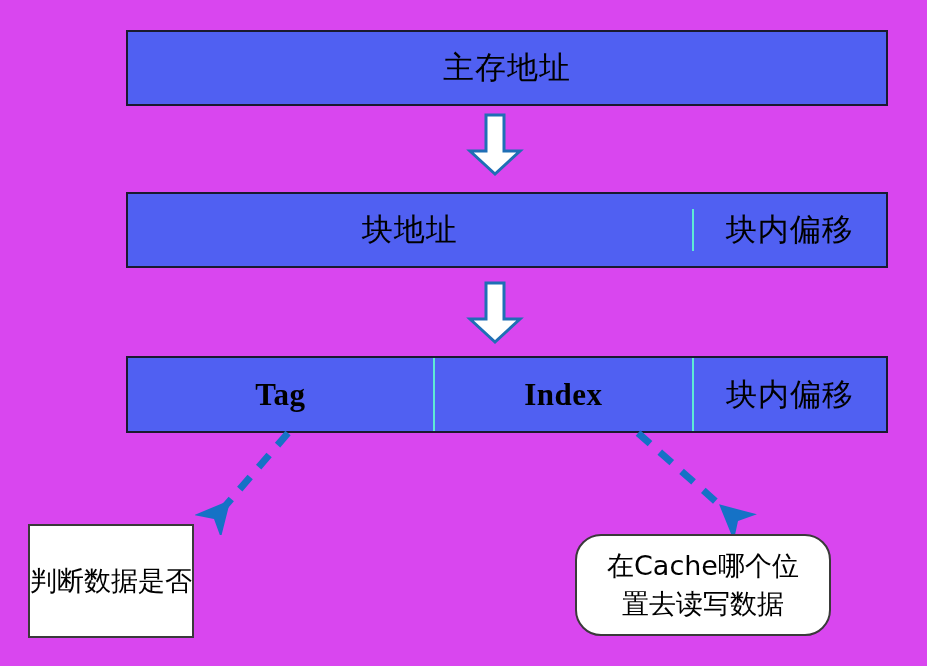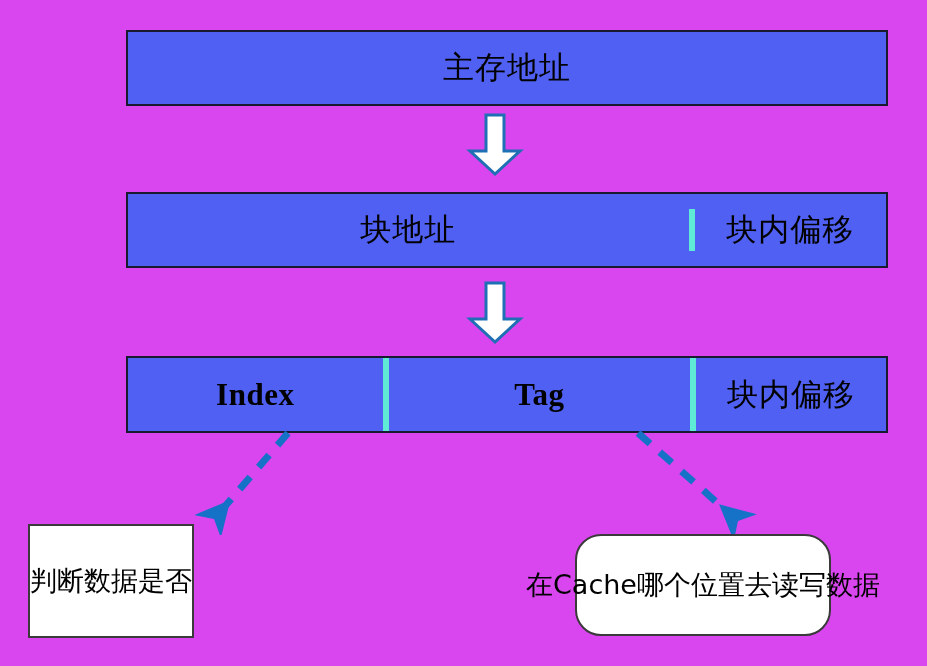--- a/index.html
+++ b/index.html
@@ -29,21 +29,21 @@
   .cell {
     box-sizing: border-box;
     display: flex;
     align-items: center;
     justify-content: center;
     color: #000000;
     overflow: hidden;
     white-space: nowrap;
   }
   .cell + .cell {
-    border-left: 6px solid #5eead4;
+    border-left: 2px solid #5eead4;
   }
   .cell-cjk {
     font-family: "DejaVu Sans", sans-serif;
     font-size: 31px;
     font-weight: 400;
     letter-spacing: 1px;
   }
   .cell-latin {
     font-family: "Liberation Serif", "DejaVu Serif", serif;
     font-size: 31px;
@@ -73,21 +73,21 @@
   #dash-left  { left: 180px; top: 425px; width: 130px; height: 110px; }
   #dash-right { left: 620px; top: 425px; width: 150px; height: 115px; }
 
   
   .caption-box {
     position: absolute;
     box-sizing: border-box;
     border: 2px solid #3a3a3a;
     background: #ffffff;
     display: flex;
-    flex-direction: row;
+    flex-direction: column;
     align-items: center;
     justify-content: center;
     font-family: "DejaVu Sans", sans-serif;
     font-size: 27px;
     line-height: 1.42;
     color: #000000;
     white-space: nowrap;
   }
   #caption-tag   { left: 28px;  top: 524px; width: 166px; height: 114px; }
   #caption-index { left: 575px; top: 534px; width: 256px; height: 102px; border-radius: 26px; }
@@ -113,22 +113,22 @@
     <div class="cell cell-cjk" style="flex:194 1 0;">块内偏移</div>
   </div>
 
   <div class="block-arrow" id="arrow-2">
     <svg width="62" height="64" viewBox="0 0 62 64" xmlns="http://www.w3.org/2000/svg">
       <polygon points="22,2 40,2 40,38 56,38 31,61 6,38 22,38" fill="#ffffff" stroke="#1F6FB5" stroke-width="3" stroke-linejoin="miter"></polygon>
     </svg>
   </div>
 
   <div class="addr-row" id="row-fields">
+    <div class="cell cell-latin" style="flex:308 1 0;">Tag</div>
     <div class="cell cell-latin" style="flex:260 1 0;">Index</div>
-    <div class="cell cell-latin" style="flex:308 1 0;">Tag</div>
     <div class="cell cell-cjk" style="flex:194 1 0;">块内偏移</div>
   </div>
 
   <div class="dashed-arrow" id="dash-left">
     <svg width="130" height="110" viewBox="0 0 130 110" xmlns="http://www.w3.org/2000/svg">
       <defs>
         <marker id="arrowhead-left" markerWidth="5" markerHeight="5" refX="3.6" refY="2.5" orient="auto" markerUnits="strokeWidth">
           <path d="M5,0 L0,2.5 L5,5 L3.6,2.5 Z" fill="#1572C6"></path>
         </marker>
       </defs>

